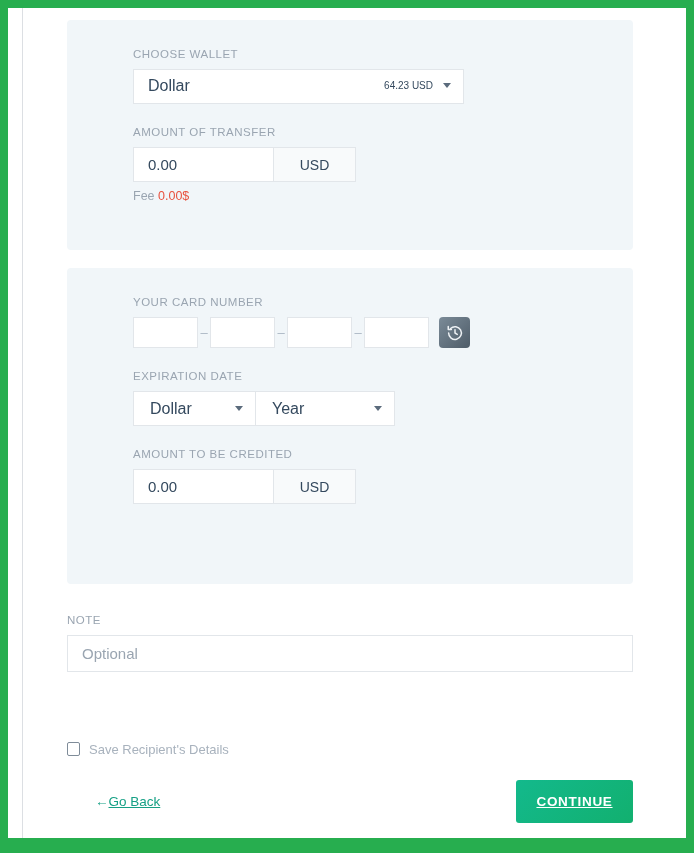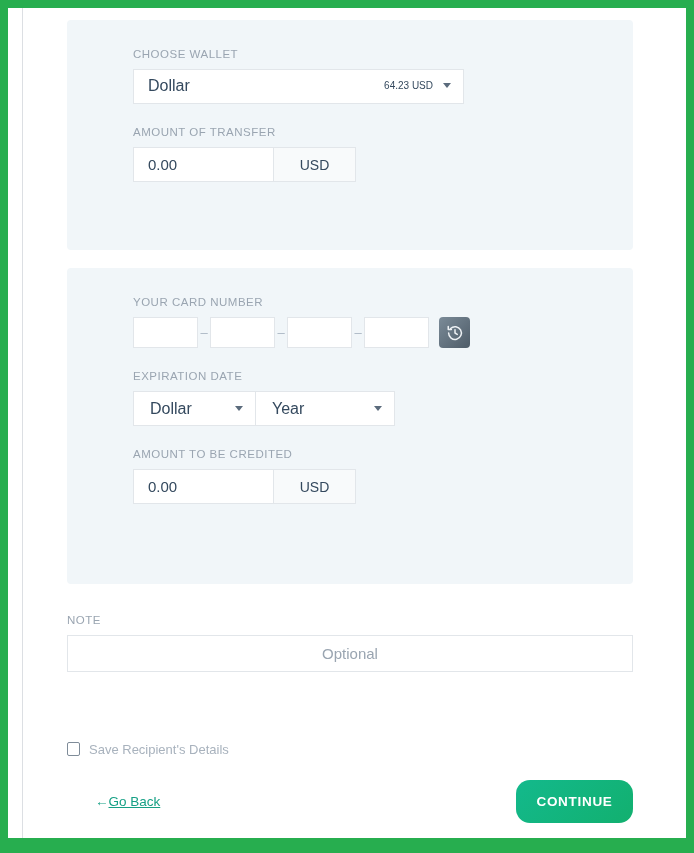--- a/index.html
+++ b/index.html
@@ -202,21 +202,20 @@
     color: #34495e;
   }
 
   
   #note-block { margin-top: 30px; }
   #note-input {
     width: 566px;
     height: 37px;
     font-size: 15px;
     padding: 0 14px;
-    text-align: center;
   }
 
   
   #save-row {
     margin-top: 70px;
     display: flex;
     align-items: flex-start;
     gap: 9px;
     cursor: pointer;
   }
@@ -247,28 +246,29 @@
     white-space: nowrap;
     cursor: pointer;
   }
   #go-back-arrow { text-decoration: none; }
   #go-back-text { text-decoration: underline; }
 
   #continue-button {
     width: 117px;
     height: 43px;
     border: none;
-    border-radius: 14px;
+    border-radius: 3px;
     background: linear-gradient(135deg, #13b98c 0%, #12b06f 100%);
     color: #ffffff;
     font-family: "Liberation Sans", sans-serif;
     font-size: 13.5px;
     font-weight: bold;
     letter-spacing: 0.7px;
     cursor: pointer;
+    text-decoration: underline;
   }
 </style>
 </head>
 <body>
 
 <div id="green-frame">
   <div id="page-sheet">
     <div id="gutter-rule"></div>
 
     <div id="form-area">
@@ -286,20 +286,24 @@
 
           <div class="block-gap"></div>
 
           <div class="field-label">AMOUNT OF TRANSFER</div>
 
           <div class="amount-group">
             <input class="txt-input amount-field" type="text" value="0.00" style="">
             <div class="currency-suffix">USD</div>
           </div>
 
+          <div id="fee-line">
+            <span>Fee</span>
+            <span id="fee-value">0.00$</span>
+          </div>
 
         </div>
       </div>
 
       <div class="panel" id="panel-card">
         <div class="panel-inner">
 
           <div class="field-label">YOUR CARD NUMBER</div>
 
           <div id="card-row">

